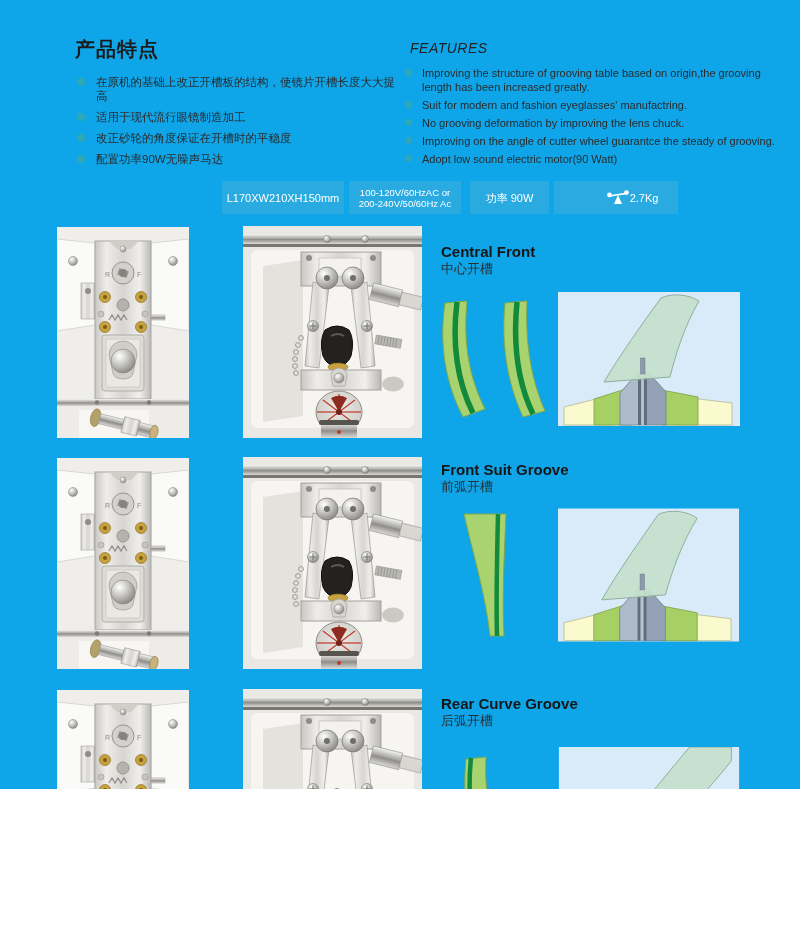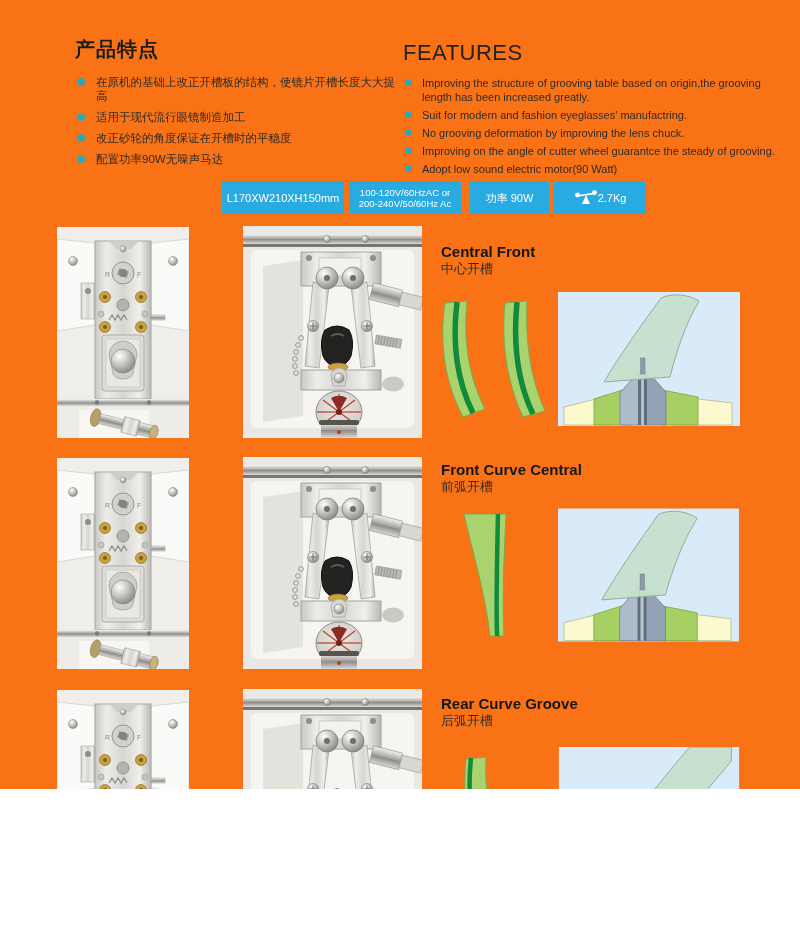--- a/index.html
+++ b/index.html
@@ -1,35 +1,35 @@
 <!DOCTYPE html>
 <html><head>
 <meta charset="utf-8">
 <style>
   html,body{margin:0;padding:0;background:#fff;}
-  .page{position:relative;width:800px;height:789px;background:#f97316;overflow:hidden;
+  .page{position:relative;width:800px;height:789px;background:#0ea5e9;overflow:hidden;
         font-family:"Liberation Sans","DejaVu Sans",sans-serif;color:#231f20;}
   
   .cn-block{position:absolute;left:75px;top:36px;width:330px;}
   .cn-title{font-size:20px;font-weight:bold;letter-spacing:1px;margin:0 0 12px 0;color:#1c1c1c;}
   .feat-list{list-style:none;margin:0;padding:0;}
   .feat-list li{display:flex;align-items:flex-start;margin-bottom:7px;font-size:11.5px;line-height:14px;color:#2b2b2b;}
   .dot{flex:none;width:8px;height:8px;border-radius:50%;background:#2FA8B5;margin:3px 11px 0 2px;}
   .en-block{position:absolute;left:403px;top:40px;width:372px;}
-  .en-title{font-size:22px;font-weight:400;letter-spacing:.5px;margin:0 0 10px 0;color:#222;}
+  .en-title{font-size:14px;font-weight:400;letter-spacing:.5px;margin:0 0 10px 7px;color:#222;font-style:italic;}
   .en-block .feat-list li{font-size:11px;line-height:14px;margin-bottom:4px;color:#2b2b2b;}
   .en-block .dot{width:7px;height:7px;margin:3px 10px 0 2px;}
   
   .badge{position:absolute;top:181px;height:33px;background:#29ABE2;color:#fff;
          display:flex;align-items:center;justify-content:center;text-align:center;
          font-size:11px;line-height:12px;}
   .badge-dim{left:222px;width:122px;}
   .badge-volt{left:349px;width:112px;font-size:9.5px;line-height:11px;flex-direction:column;}
   .badge-power{left:470px;width:79px;}
-  .badge-weight{left:554px;width:92px;}
+  .badge-weight{left:554px;width:92px;padding-left:32px;}
   
   .photo{position:absolute;}
   .photo svg{display:block;width:100%;height:100%;}
   .sec-head{position:absolute;left:441px;}
   .sec-title-en{font-size:15px;font-weight:bold;color:#161616;line-height:17px;}
   .sec-title-cn{font-size:13px;color:#2e2e2e;line-height:18px;}
   .diag{position:absolute;}
   .diag svg{display:block;width:100%;height:100%;}
 </style>
 </head>
@@ -290,21 +290,21 @@
     <svg viewBox="0 0 132 211">
         <use href="#photoL"></use>
       </svg>
   </div>
   <div class="photo" style="left:243px;top:457px;width:179px;height:212px">
     <svg viewBox="0 0 179 212">
         <use href="#photoM"></use>
       </svg>
   </div>
   <div class="sec-head" style="top:461px">
-    <div class="sec-title-en">Front Curve Central</div>
+    <div class="sec-title-en">Front Suit Groove</div>
     <div class="sec-title-cn">前弧开槽</div>
   </div>
   <div class="diag" style="left:460px;top:510px;width:50px;height:130px">
     <svg viewBox="0 0 50 130">
       <path d="M4,4 L46,4 C44,48 42,92 44,126 L30,126 C26,86 12,40 4,4 Z" fill="#A9D36F" stroke="#7FA94A"></path>
       <path d="M38,4 C37,46 36,92 37,126" fill="none" stroke="#128A3C" stroke-width="4.5"></path>
     </svg>
   </div>
   <div class="diag" style="left:558px;top:507px;width:181px;height:136px">
     <svg viewBox="0 0 182 134">

